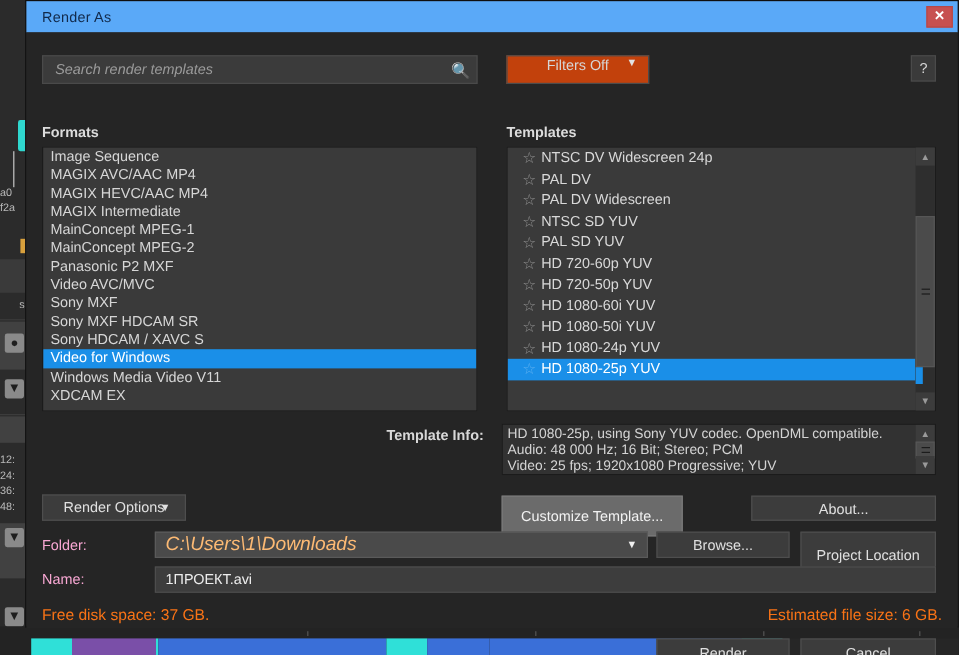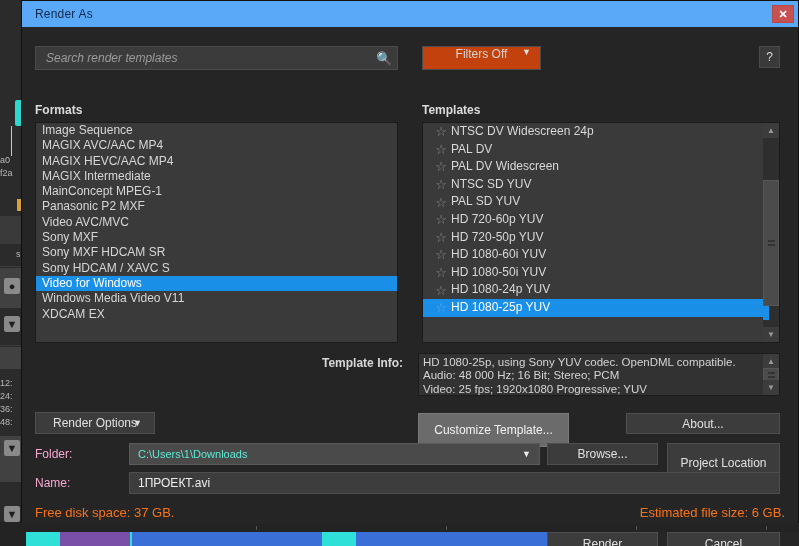--- a/index.html
+++ b/index.html
@@ -173,21 +173,21 @@
   
   .field-label { position: absolute; font-size: 12px; color: #f9a8d4; }
   #lbl-folder { left: 13px; top: 420px; }
   #lbl-name { left: 13px; top: 449px; }
 
   .folder-dd {
     position: absolute; left: 107px; top: 416px; width: 411px; height: 22px;
     background: #4a4a4a; border: 1px solid #5a5a5a;
     display: flex; align-items: center; cursor: pointer;
   }
-  .folder-dd .val { padding-left: 8px; font-size: 11px; color: #5eead4; }
+  .folder-dd .val { padding-left: 8px; font-size: 16px; color: #fdba74; font-style: italic; }
   .folder-dd .arw { position: absolute; right: 8px; font-size: 9px; color: #efefef; }
 
   .name-input {
     position: absolute; left: 107px; top: 445px; width: 651px; height: 22px;
     background: #3d3d3d; border: 1px solid #4d4d4d; color: #ededed;
     font-size: 12px; padding-left: 8px; outline: none;
     font-family: "Liberation Sans", sans-serif;
   }
 
   .status {
@@ -265,20 +265,21 @@
 
       <div class="section-label" id="lbl-formats">Formats</div>
       <div class="section-label" id="lbl-templates">Templates</div>
 
       <div class="formats-box" id="formats-list">
           <div class="fmt-item">Image Sequence</div>
           <div class="fmt-item">MAGIX AVC/AAC MP4</div>
           <div class="fmt-item">MAGIX HEVC/AAC MP4</div>
           <div class="fmt-item">MAGIX Intermediate</div>
           <div class="fmt-item">MainConcept MPEG-1</div>
+          <div class="fmt-item">MainConcept MPEG-2</div>
           <div class="fmt-item">Panasonic P2 MXF</div>
           <div class="fmt-item">Video AVC/MVC</div>
           <div class="fmt-item">Sony MXF</div>
           <div class="fmt-item">Sony MXF HDCAM SR</div>
           <div class="fmt-item">Sony HDCAM / XAVC S</div>
           <div class="fmt-item sel">Video for Windows</div>
           <div class="fmt-item">Windows Media Video V11</div>
           <div class="fmt-item">XDCAM EX</div>
         </div>
 

